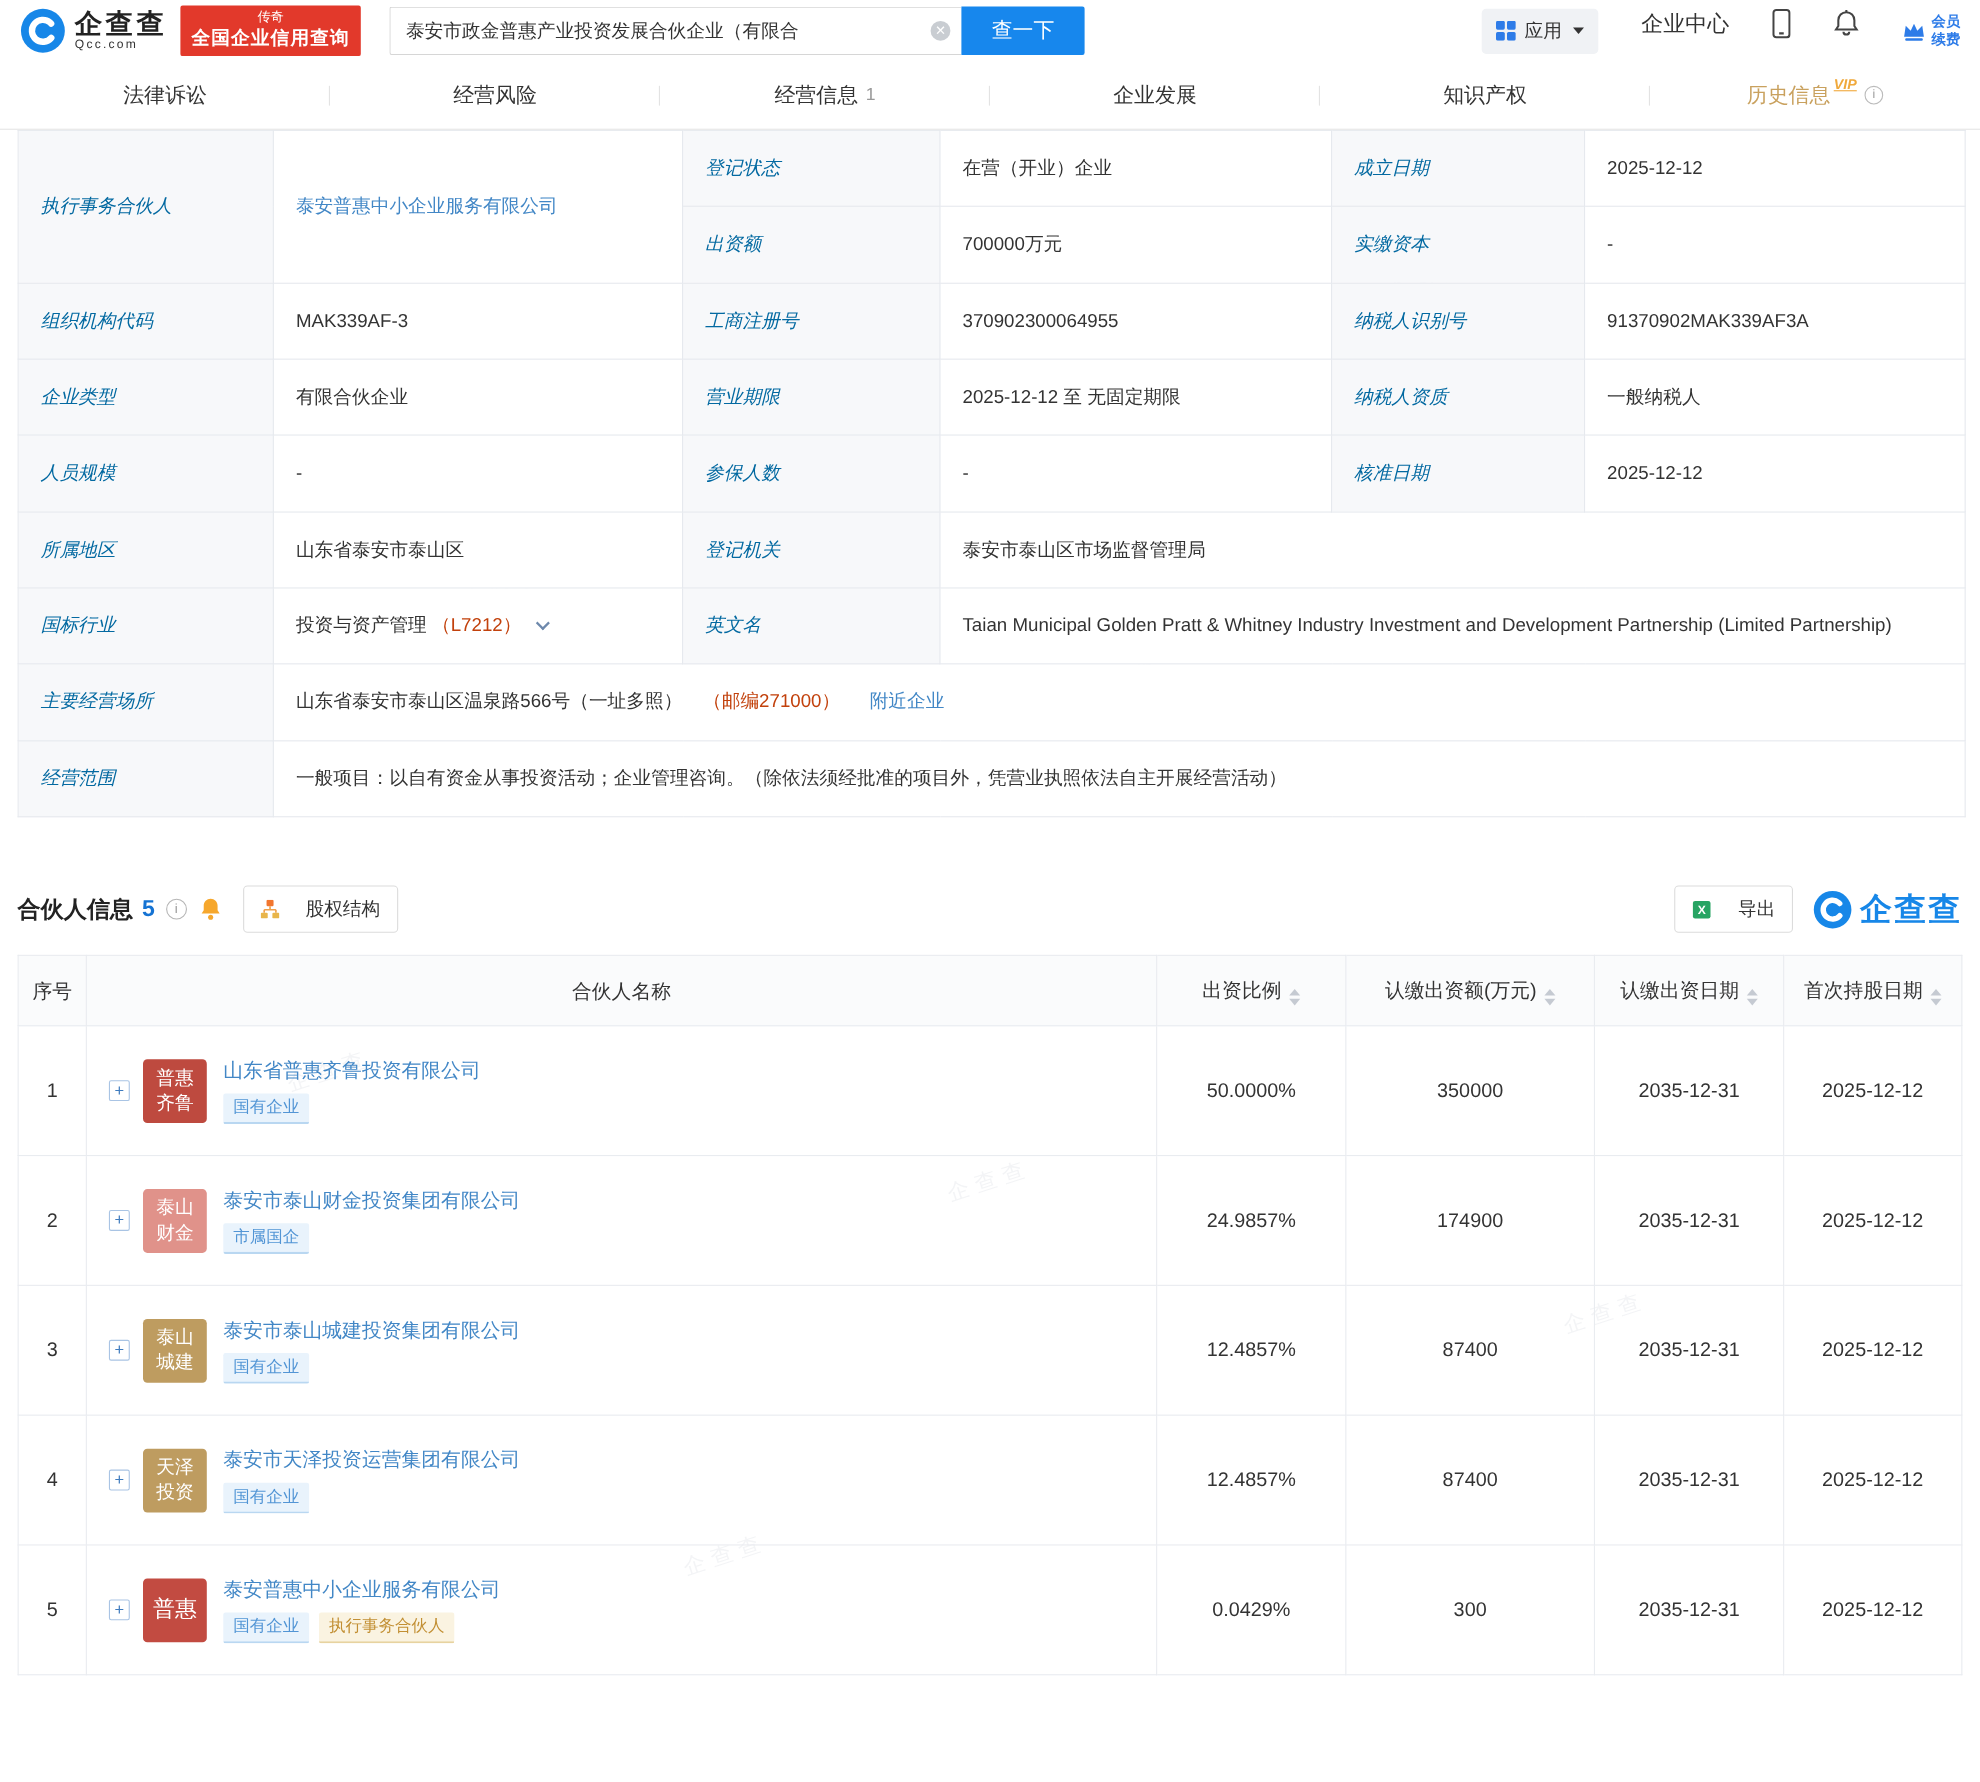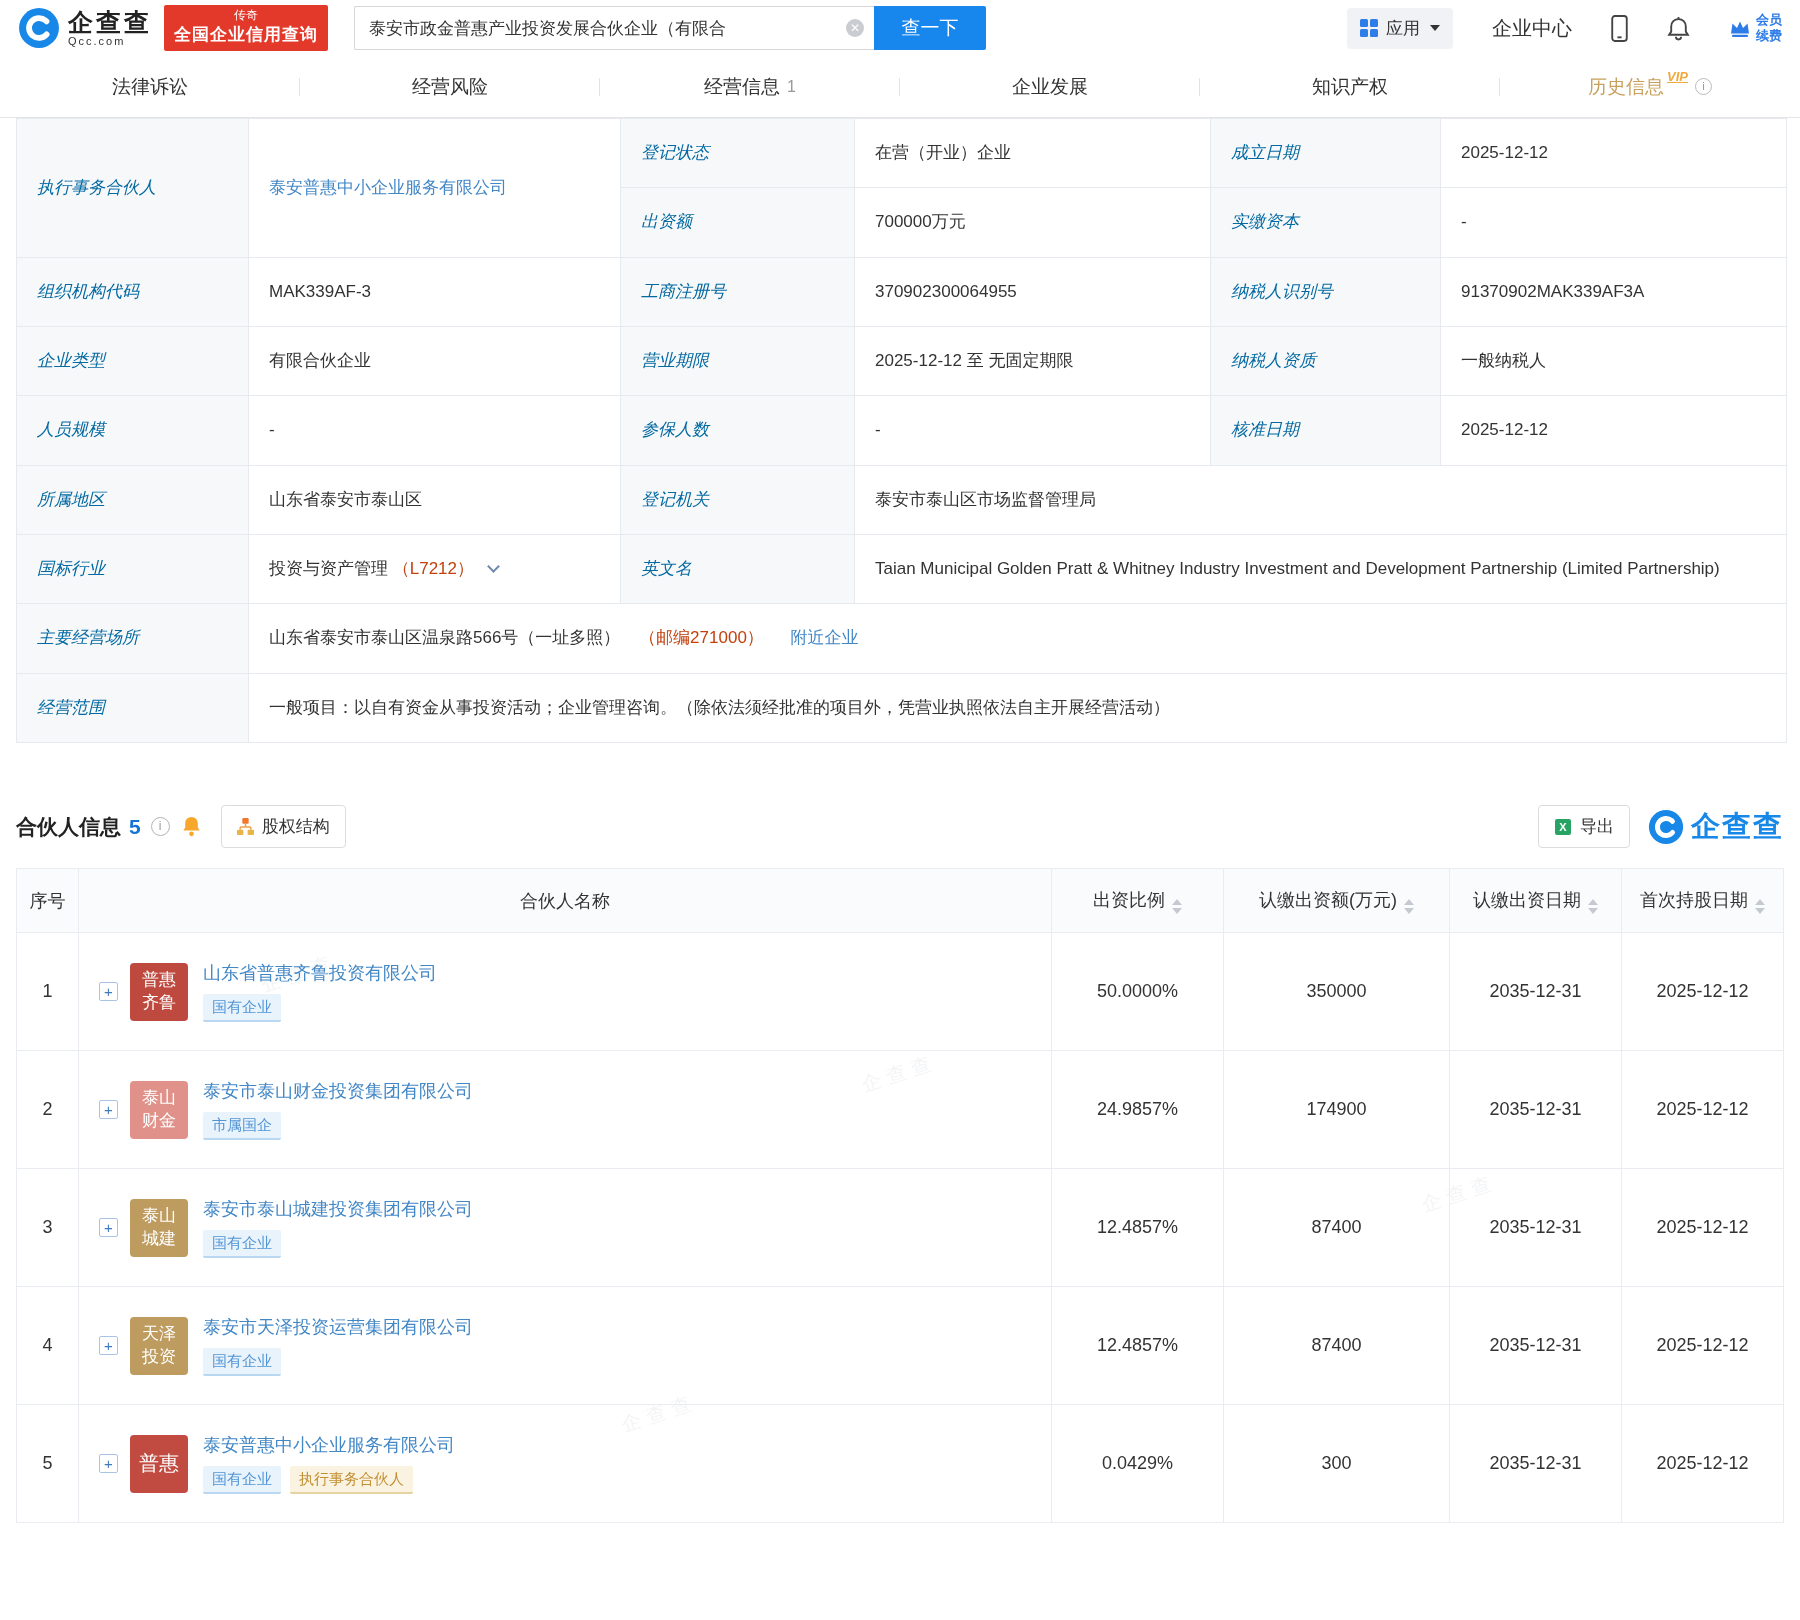--- a/index.html
+++ b/index.html
@@ -23,21 +23,21 @@
   .promo .p2 { font-size:17px; font-weight:bold; letter-spacing:1px; }
   .searchbox { display:flex; margin-left:26px; }
   .search-input-wrap { display:flex; align-items:center; width:520px; height:44px;
     border:1px solid #D6D6D6; border-right:none; border-radius:2px 0 0 2px; padding:0 10px 0 14px; }
   .search-input-wrap input { flex:1; border:none; outline:none; font-size:17px; color:#333;
     font-family:inherit; background:transparent; }
   .clear-icon { width:18px; height:18px; border-radius:50%; background:#C9CDD2; color:#fff;
     font-size:12px; line-height:18px; text-align:center; cursor:pointer; flex:0 0 auto; }
   .search-btn { width:112px; height:44px; background:#1787ED; color:#fff; border:none;
     font-size:19px; border-radius:0 2px 2px 0; cursor:pointer; font-family:inherit; }
-  .topbar-right { margin-left:auto; display:flex; align-items:center; gap:39px; }
+  .topbar-right { margin-left:auto; display:flex; gap:39px; }
   .apps-btn { display:flex; align-items:center; gap:8px; background:#F0F2F5; border-radius:4px;
     padding:9px 13px; font-size:17px; cursor:pointer; }
   .caret { width:0; height:0; border-left:5px solid transparent; border-right:5px solid transparent;
     border-top:6px solid #333; margin-left:2px; }
   .ent-center { font-size:20px; cursor:pointer; }
   .vip-renew { display:flex; align-items:center; gap:5px; color:#2E7CE8; cursor:pointer; }
   .vip-renew .lines { font-size:13px; line-height:1.25; font-weight:bold; }
 
   
   .tabs { position:relative; z-index:2; display:flex; height:62px; border-bottom:1px solid #E5E5E5;
@@ -71,21 +71,21 @@
     cursor:pointer; }
 
   
   .partners { position:relative; z-index:1; margin-top:62px; padding:0 16px; }
   .sec-head { display:flex; align-items:center; margin-bottom:20px; }
   .sec-title { font-size:21px; font-weight:bold; color:#222; }
   .sec-count { font-size:21px; font-weight:bold; color:#1573D3; margin-left:8px; }
   .info-circle { display:inline-block; width:19px; height:19px; border:1px solid #B5B5B5; color:#999;
     border-radius:50%; font-size:12px; line-height:17px; text-align:center; margin-left:10px; cursor:pointer; }
   .bell-wrap { margin-left:12px; cursor:pointer; display:inline-flex; }
-  .btn { display:inline-flex; align-items:center; gap:8px; border:1px solid #DCDCDC; background:#fff;
+  .btn { display:inline-flex; align-items:center; gap:24px; border:1px solid #DCDCDC; background:#fff;
     border-radius:4px; padding:9px 15px; font-size:17px; color:#333; cursor:pointer; font-family:inherit; }
   .equity-btn { margin-left:20px; }
   .sec-right { margin-left:auto; display:flex; align-items:center; gap:18px; }
   .brand-stamp { display:flex; align-items:center; gap:7px; color:#1787E8; font-size:29px;
     font-weight:bold; letter-spacing:2px; }
 
   .p-table { width:100%; border-collapse:collapse; table-layout:fixed; font-size:18px; }
   .p-table th { border:1px solid #E9ECF0; height:64px; background:#FAFBFC; font-weight:normal;
     color:#333; font-size:18px; }
   .p-table td { border:1px solid #E9ECF0; height:118px; vertical-align:middle; }

